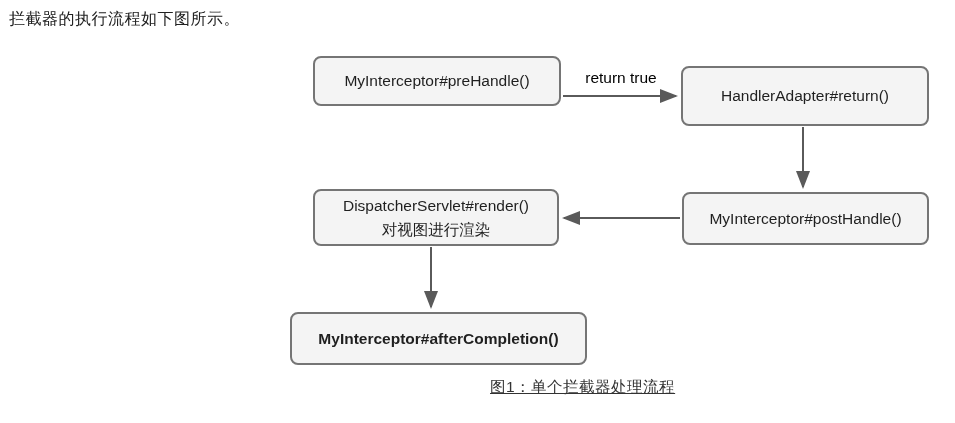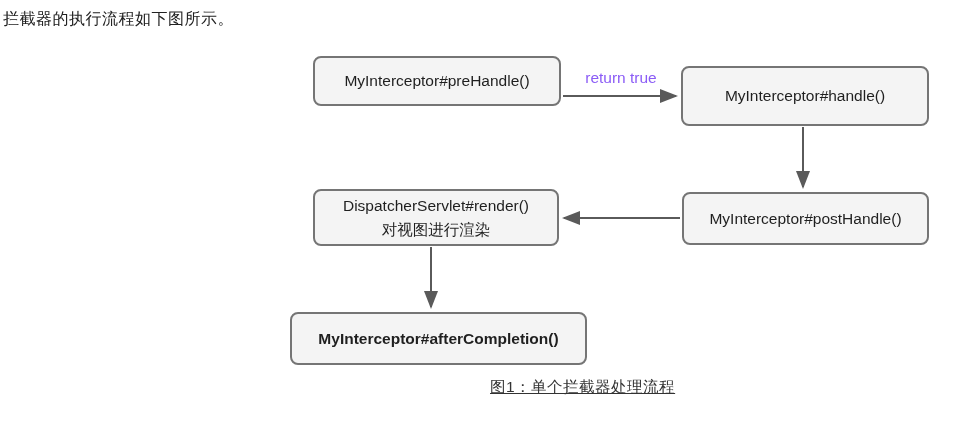--- a/index.html
+++ b/index.html
@@ -9,21 +9,21 @@
   }
   .page {
     position: relative;
     width: 955px;
     height: 423px;
     background: #ffffff;
     overflow: hidden;
   }
   .intro-text {
     position: absolute;
-    left: 3px;
+    left: 9px;
     top: 9px;
     font-size: 16px;
     color: #212121;
     letter-spacing: 0.5px;
   }
   .flow-node {
     position: absolute;
     background: #f4f4f4;
     border: 2px solid #757575;
     border-radius: 8px;
@@ -47,21 +47,21 @@
     width: 955px; height: 423px;
     pointer-events: none;
   }
   .edge-label {
     position: absolute;
     left: 565px;
     top: 69px;
     width: 112px;
     text-align: center;
     font-size: 15.5px;
-    color: #8b5cf6;
+    color: #000000;
   }
   .caption {
     position: absolute;
     left: 490px;
     top: 377px;
     font-size: 15.5px;
     color: #333333;
     letter-spacing: 0.5px;
     text-decoration: underline;
   }
@@ -85,21 +85,21 @@
     <line x1="431" y1="247" x2="431" y2="307" stroke="#5a5a5a" stroke-width="2" marker-end="url(#arrowhead)"></line>
   </svg>
 
   <div class="edge-label">return true</div>
 
   <div class="flow-node" id="node-prehandle">
     <span>MyInterceptor#preHandle()</span>
   </div>
 
   <div class="flow-node" id="node-handleradapter">
-    <span>MyInterceptor#handle()</span>
+    <span>HandlerAdapter#return()</span>
   </div>
 
   <div class="flow-node" id="node-posthandle">
     <span>MyInterceptor#postHandle()</span>
   </div>
 
   <div class="flow-node" id="node-render">
     <span>DispatcherServlet#render()</span>
     <span>对视图进行渲染</span>
   </div>

